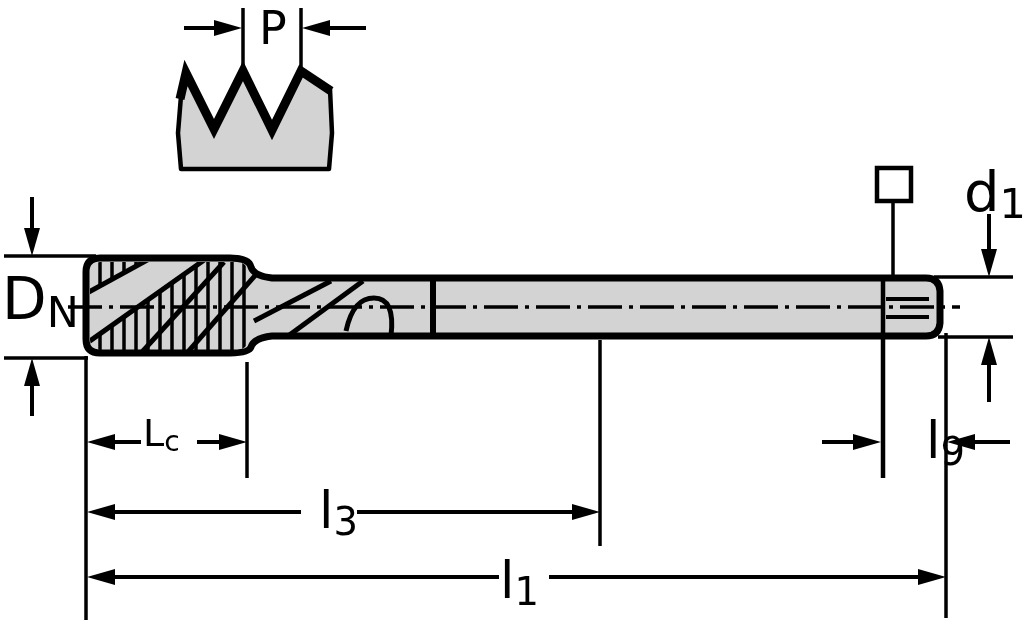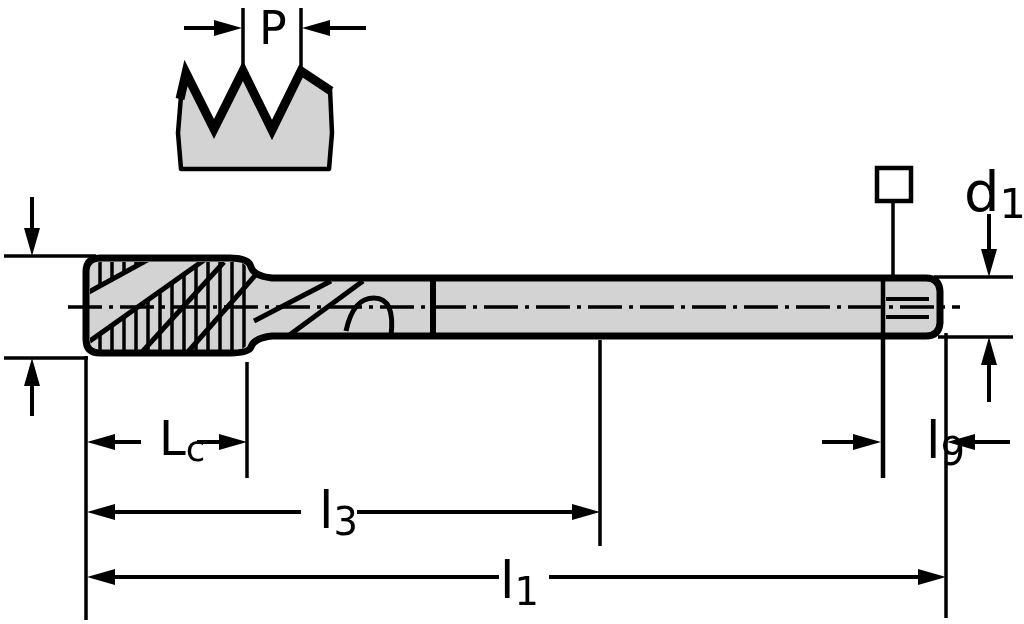--- a/index.html
+++ b/index.html
@@ -158,24 +158,25 @@
     <g>
       <line class="ink-line" stroke-width="4" x1="822" y1="442" x2="857" y2="442"></line>
       <polygon class="ink-fill" points="881,442 853,434 853,450"></polygon>
       <polygon class="ink-fill" points="947,442 975,434 975,450"></polygon>
       <line class="ink-line" stroke-width="4" x1="971" y1="442" x2="1010" y2="442"></line>
     </g>
   </svg>
 
   <div class="lbl" style="left:259px;top:5px;font-size:46px;"><span>P</span></div>
 
+  <div class="lbl" style="left:2px;top:270px;font-size:58px;"><span>D</span><span class="sub">N</span></div>
 
   <div class="lbl" style="left:964px;top:164px;font-size:56px;"><span>d</span><span class="sub">1</span></div>
 
-  <div class="lbl" style="left:143px;top:414px;font-size:48px;margin-left:16px;"><span>L</span><span class="sub">c</span></div>
+  <div class="lbl" style="left:143px;top:414px;font-size:38px;"><span>L</span><span class="sub">c</span></div>
 
   <div class="lbl" style="left:319px;top:484px;font-size:52px;"><span>l</span><span class="sub">3</span></div>
 
   <div class="lbl" style="left:500px;top:554px;font-size:52px;"><span>l</span><span class="sub">1</span></div>
 
   <div class="lbl" style="left:894px;top:414px;font-size:52px;margin-left:32px;"><span>l</span><span class="sub">9</span></div>
 
 </div>
 
 </body></html>

